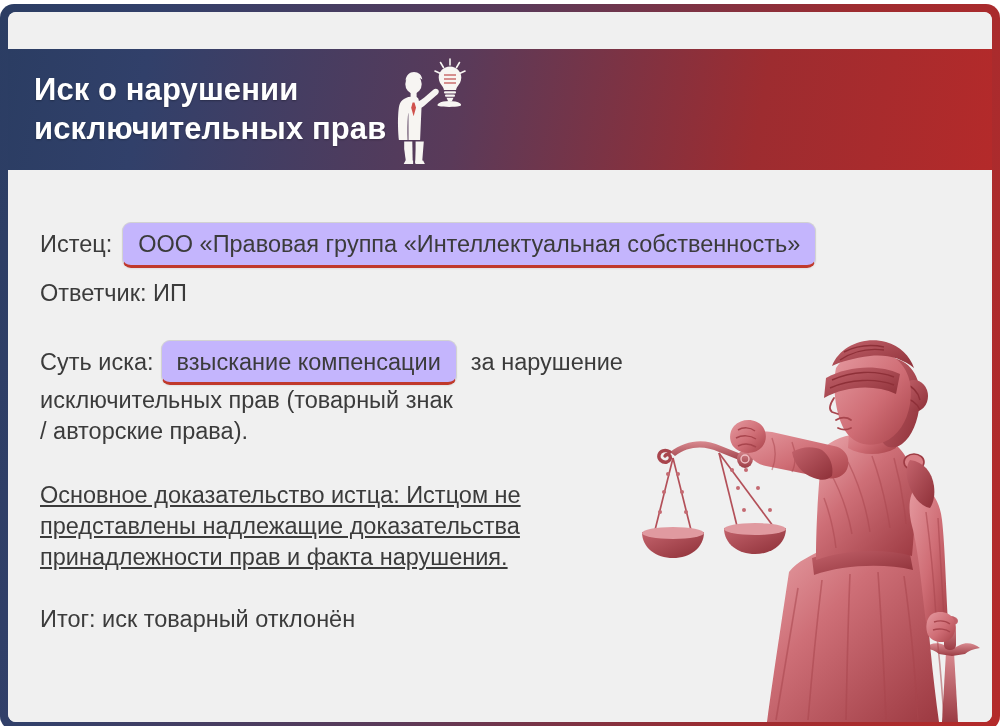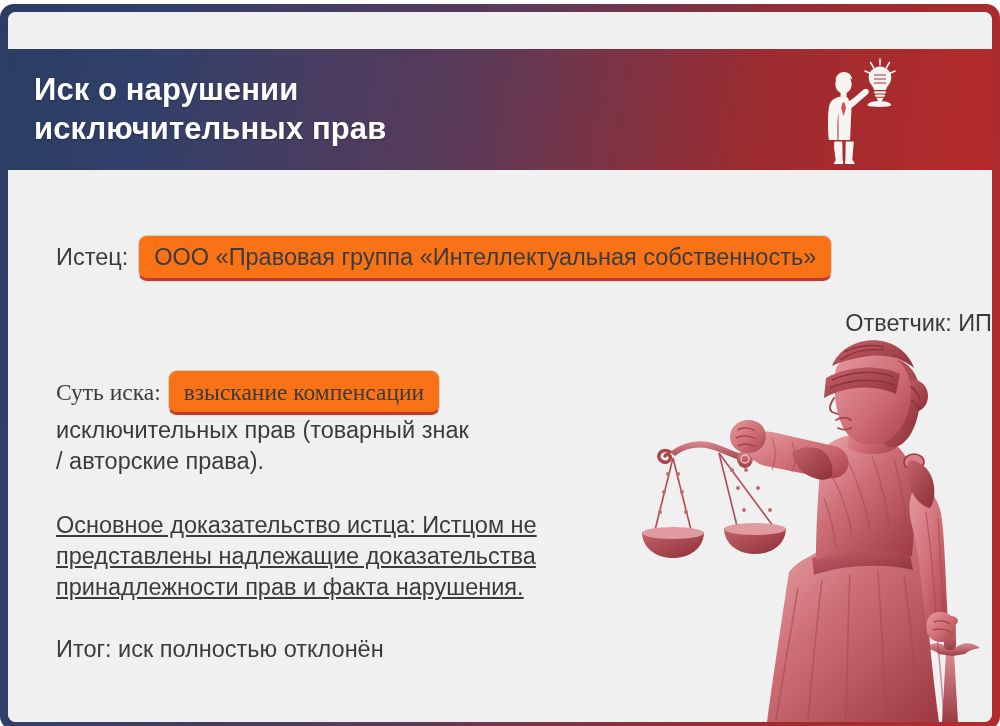--- a/index.html
+++ b/index.html
@@ -51,21 +51,20 @@
   
   .header {
     position: absolute;
     left: 0;
     top: 37px;
     width: 100%;
     height: 121px;
     background: linear-gradient(100deg, #2b3d63 0%, #31406a 14%, #5a3a59 46%, #9d2c30 76%, #b42a2a 100%);
     display: flex;
     align-items: center;
-    justify-content: space-between;
   }
 
   .header-title {
     color: #ffffff;
     font-size: 31px;
     font-weight: bold;
     line-height: 1.23;
     letter-spacing: 0.1px;
     padding-left: 26px;
     text-shadow: 0 1px 2px rgba(0,0,0,0.28);
@@ -79,25 +78,24 @@
     flex: none;
     display: flex;
     align-items: center;
     justify-content: center;
   }
 
   
   .body {
     position: absolute;
     left: 0;
-    top: 171px;
+    top: 158px;
     width: 100%;
     bottom: 0;
     background: #f0f0f0;
-    padding-left: 16px;
   }
 
   .illustration {
     position: absolute;
     right: -6px;
     bottom: 0;
     width: 372px;
     height: 400px;
     pointer-events: none;
   }
@@ -117,38 +115,38 @@
   .row {
     display: flex;
     align-items: center;
   }
 
   .label { white-space: pre; }
 
   
   .pill {
     display: inline-block;
-    background: #f97316;
+    background: #c4b5fd;
     border: 1px solid #d2d2d2;
     border-bottom: 3px solid #c0392b;
     border-radius: 9px;
     padding: 7px 15px 6px 15px;
     font-size: 23.5px;
     color: #3b3b3b;
     line-height: 1.22;
     box-shadow: 0 1px 2px rgba(0,0,0,0.07);
     white-space: nowrap;
   }
 
   .r-plaintiff { margin-top: 0; }
   .r-plaintiff .pill { margin-left: 10px; }
 
-  .r-defendant { margin-top: 27px; text-align: right; }
-
-  .r-claim { margin-top: 31px; font-family: Liberation Serif, serif; }
+  .r-defendant { margin-top: 10px; }
+
+  .r-claim { margin-top: 31px; }
   .r-claim .pill { margin: 0 14px 0 7px; }
 
   .claim-cont {
     max-width: 600px;
     white-space: pre-line;
   }
 
   .evidence {
     margin-top: 33px;
     max-width: 610px;
@@ -378,27 +376,28 @@
         <div class="line row r-plaintiff">
           <span class="label">Истец:</span>
           <span class="pill">ООО «Правовая группа «Интеллектуальная собственность»</span>
         </div>
 
         <div class="line r-defendant">Ответчик: ИП</div>
 
         <div class="line row r-claim">
           <span class="label">Суть иска:</span>
           <span class="pill">взыскание компенсации</span>
+          <span class="label">за нарушение</span>
         </div>
         <div class="line claim-cont">исключительных прав (товарный знак
 / авторские права).</div>
 
         <div class="line evidence">Основное доказательство истца: Истцом не
 представлены надлежащие доказательства
 принадлежности прав и факта нарушения.</div>
 
-        <div class="line result">Итог: иск полностью отклонён</div>
+        <div class="line result">Итог: иск товарный отклонён</div>
 
       </div>
     </div>
 
   </div>
 </div>
 
 </body></html>

